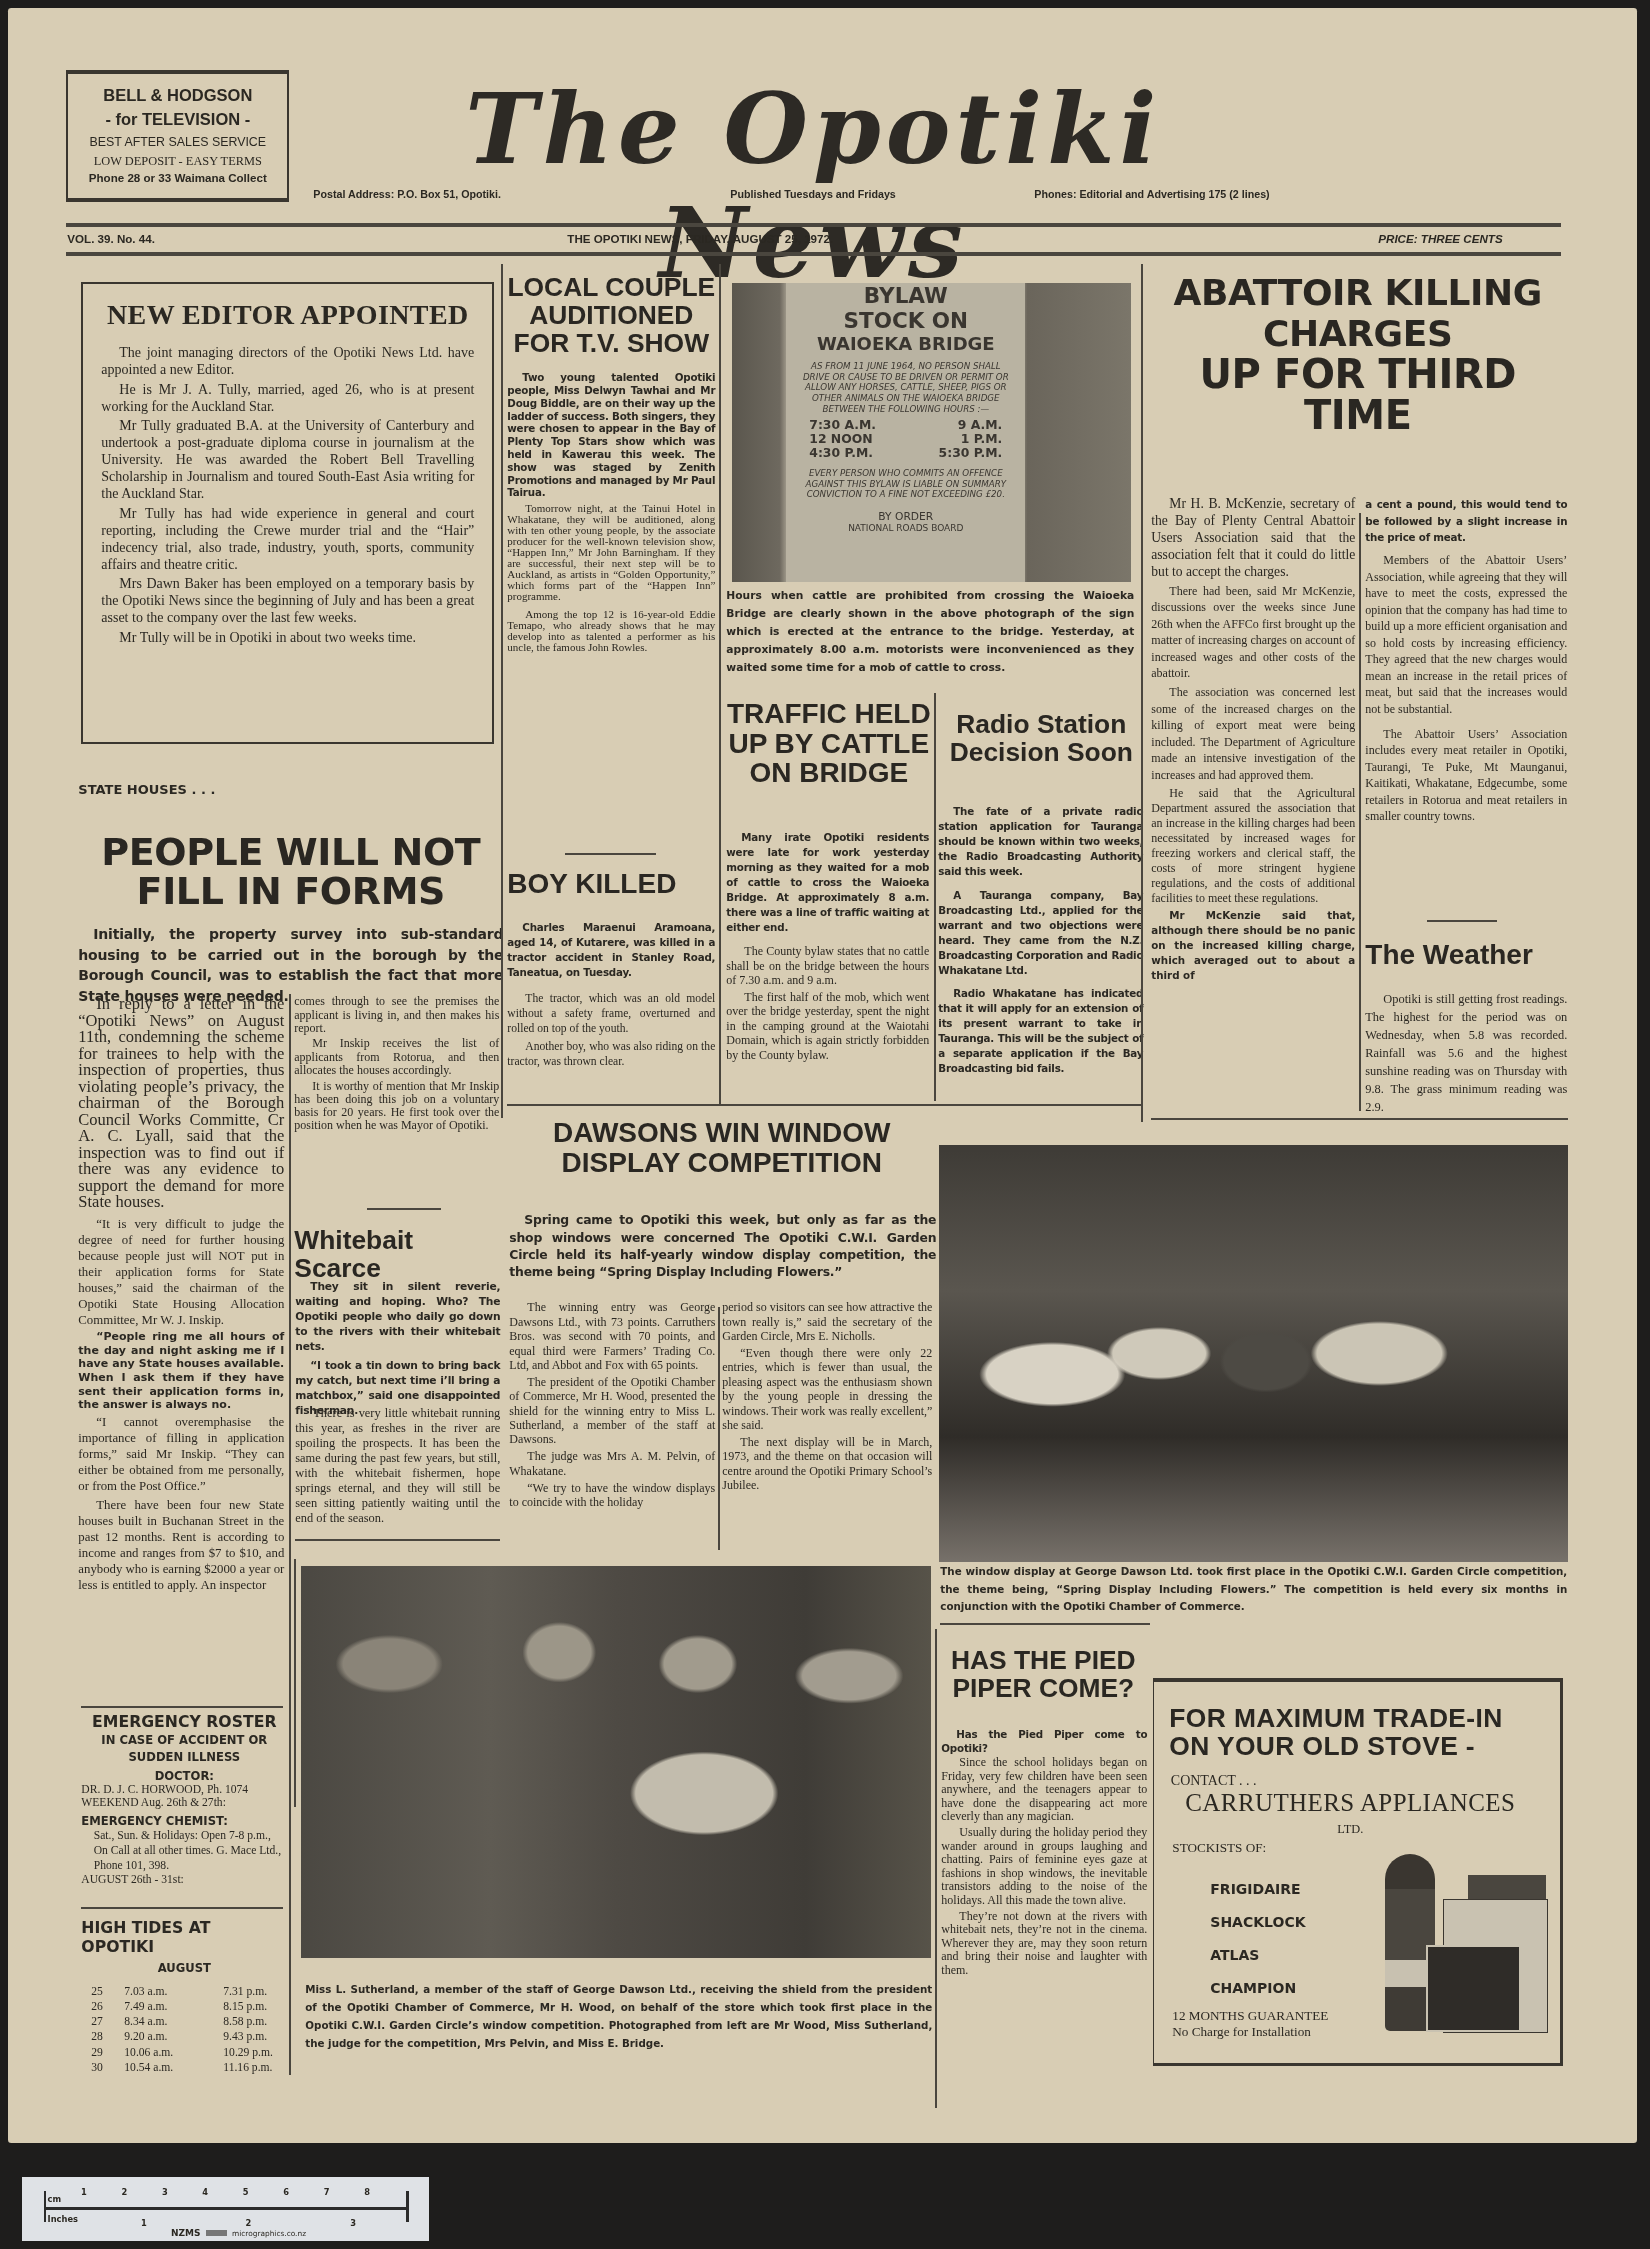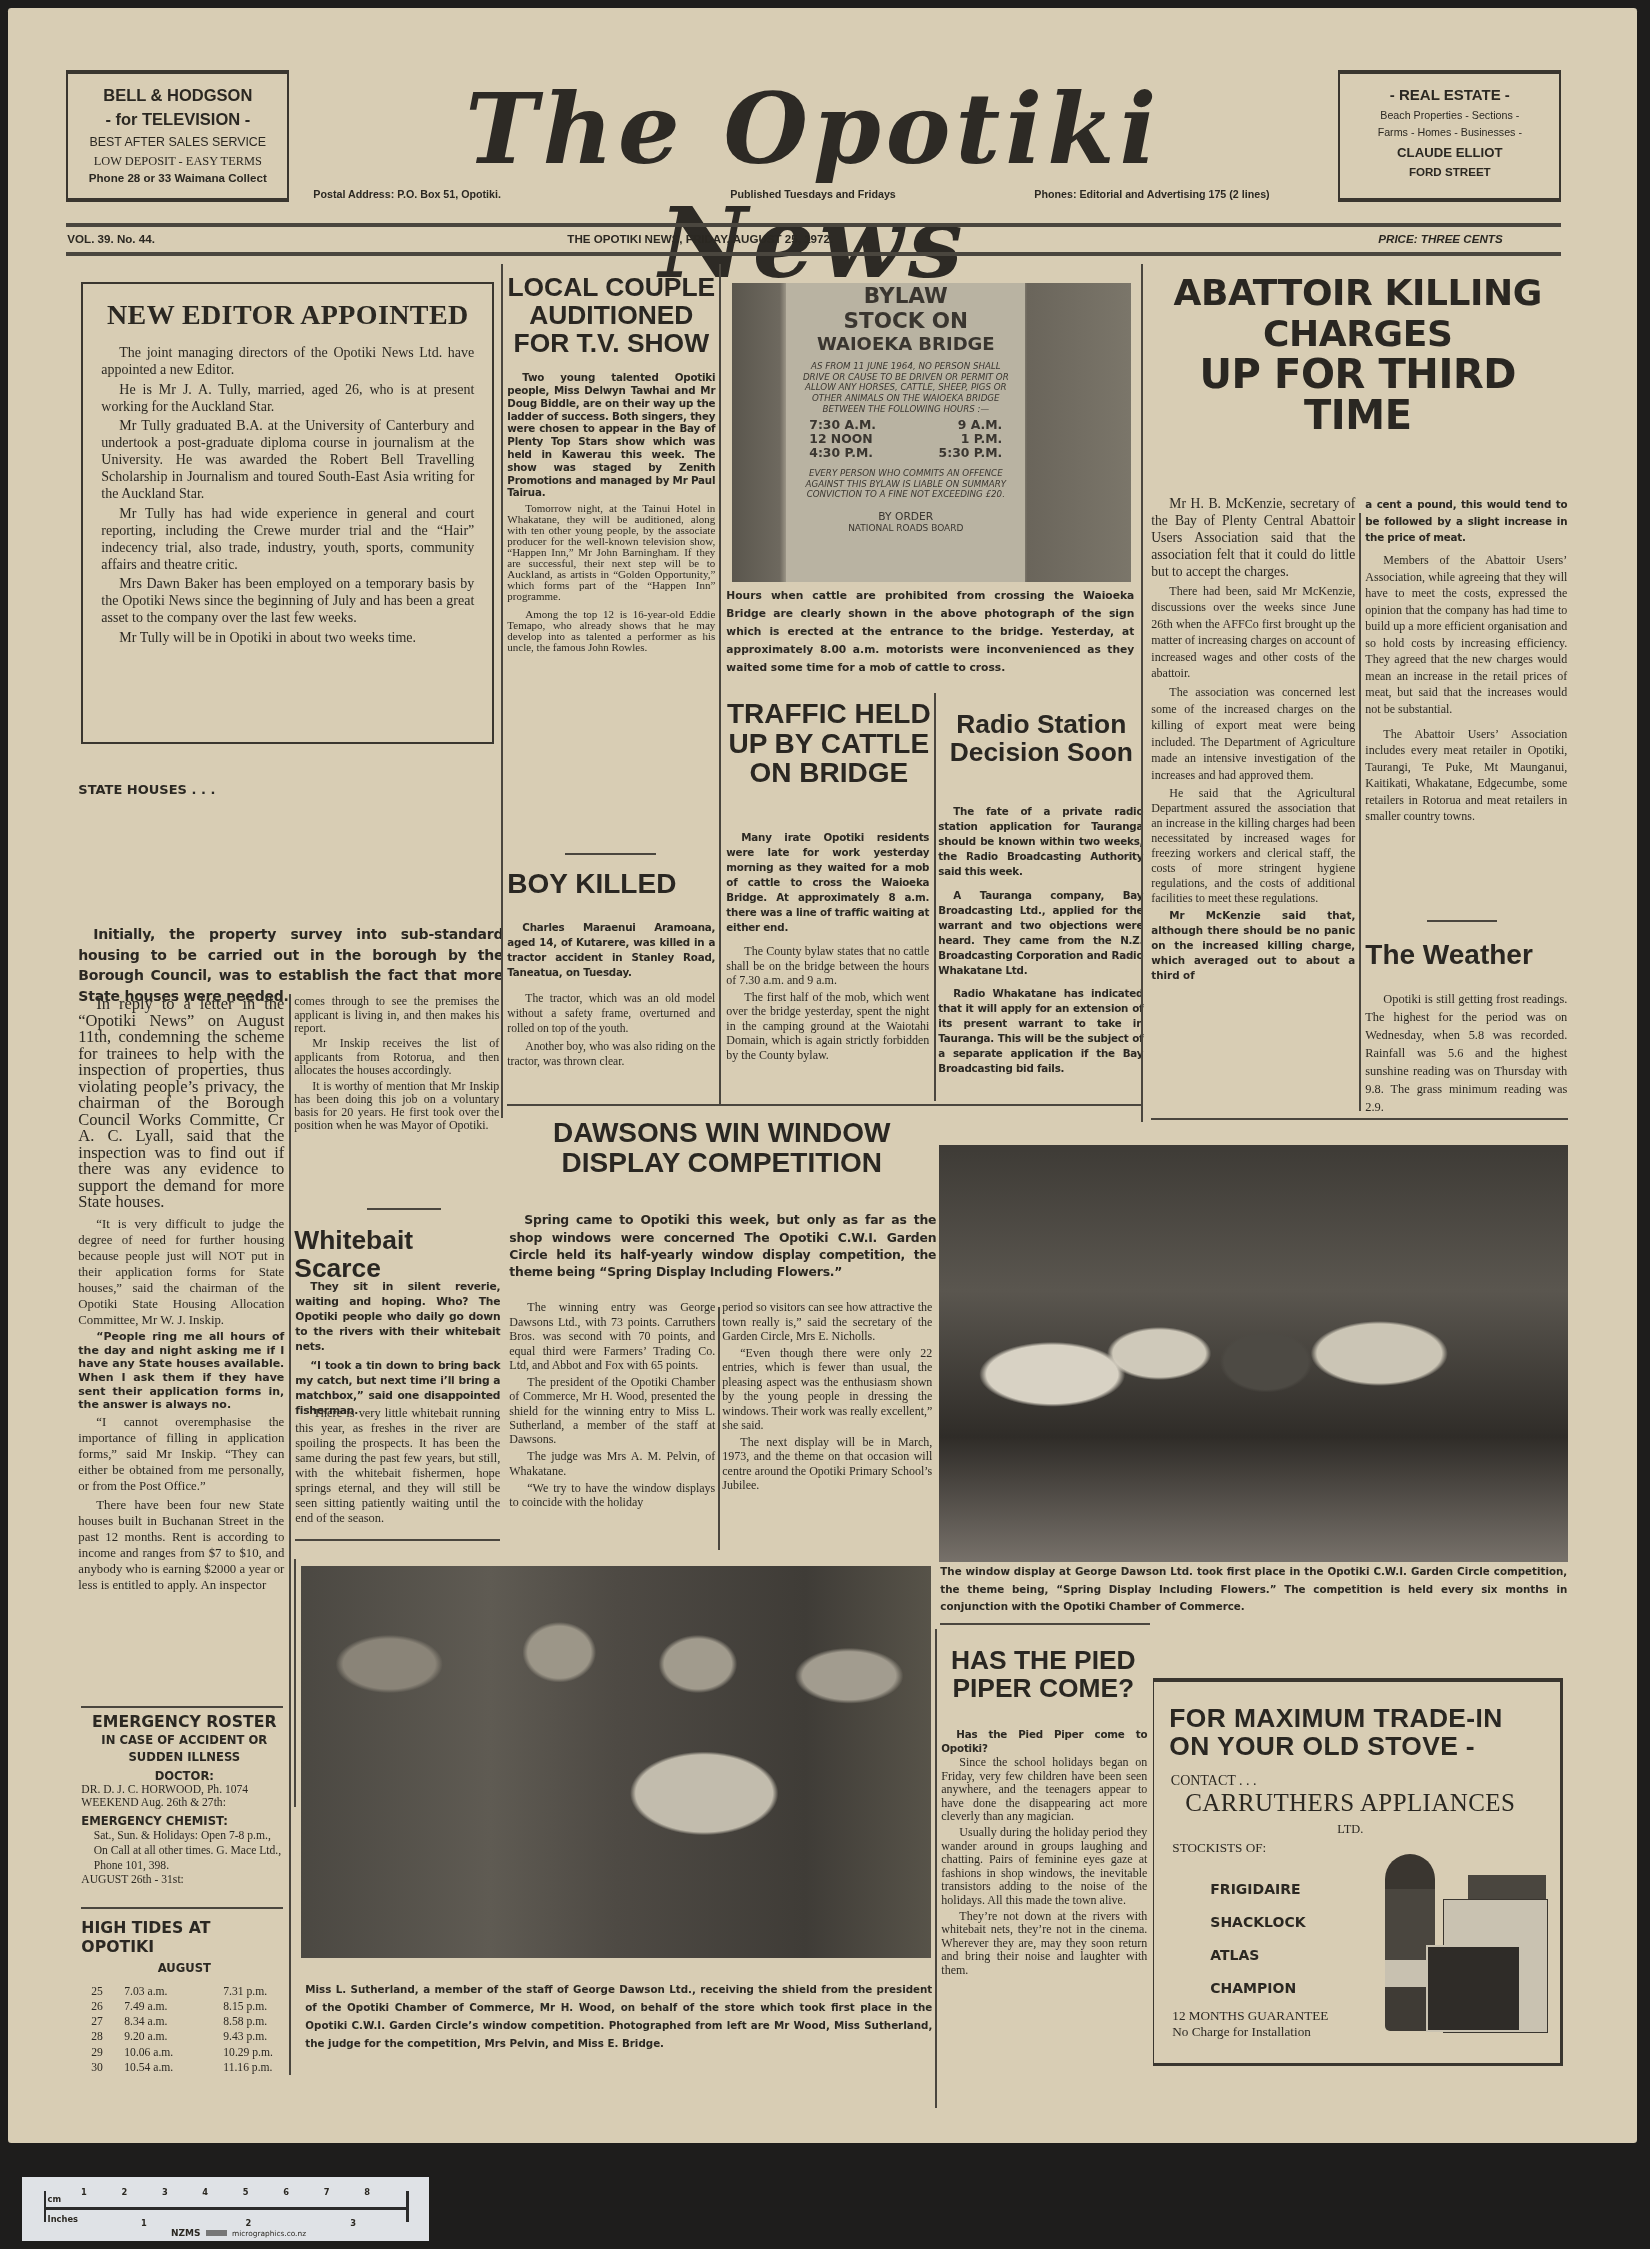--- a/index.html
+++ b/index.html
@@ -36,47 +36,44 @@
     <div class="serif" style="font-size:12.4px;margin-top:5px;">LOW DEPOSIT - EASY TERMS</div>
     <div style="font-size:11.6px;font-weight:bold;margin-top:1.7px;">Phone 28 or 33 Waimana Collect</div>
   </div>
 
   <div class="abs gothic" style="left:351px;top:64px;width:908px;text-align:center;font-size:97px;letter-spacing:5px;color:#2d2a25;font-style:italic;font-family:'DejaVu Serif',serif;">The Opotiki News</div>
 
   <div class="abs cond" style="left:305px;top:180px;font-size:10.7px;font-weight:bold;">Postal Address: P.O. Box 51, Opotiki.</div>
   <div class="abs cond" style="left:722px;top:180px;font-size:10.7px;font-weight:bold;">Published Tuesdays and Fridays</div>
   <div class="abs cond" style="left:1026px;top:180px;font-size:10.7px;font-weight:bold;">Phones: Editorial and Advertising 175 (2 lines)</div>
 
-  <div class="abs boxad cond" style="left:1330px;top:62px;width:223px;height:132px;padding-top:11.6px;box-sizing:border-box;">
-    <div style="font-weight:bold;font-size:15px;">- REAL ESTATE -</div>
-    <div style="font-size:10.7px;margin-top:6.6px;">Beach Properties - Sections -</div>
-    <div style="font-size:10.7px;margin-top:5px;">Farms - Homes - Businesses -</div>
-    <div style="font-weight:bold;font-size:13.2px;margin-top:6.6px;">CLAUDE ELLIOT</div>
-    <div style="font-weight:bold;font-size:11.6px;margin-top:5px;">FORD STREET</div>
-  </div>
 
   <div class="hrule" style="left:58px;top:215px;width:1495px;height:3.3px;"></div>
   <div class="abs cond" style="left:59px;top:224px;font-size:11.6px;font-weight:bold;">VOL. 39. No. 44.</div>
   <div class="abs cond" style="left:559px;top:224px;font-size:11.6px;font-weight:bold;">THE OPOTIKI NEWS, FRIDAY, AUGUST 25, 1972.</div>
   <div class="abs cond" style="left:1370px;top:224px;font-size:11.6px;font-weight:bold;font-style:italic;">PRICE: THREE CENTS</div>
   <div class="hrule" style="left:58px;top:244px;width:1495px;height:3.3px;"></div>
 
   <div class="abs" style="left:73px;top:274px;width:413px;height:462px;border:2.5px solid #3a362f;box-sizing:border-box;padding:15px 18px;">
     <div class="serif" style="font-weight:bold;font-size:28px;text-align:center;letter-spacing:0.4px;margin-bottom:13.2px;">NEW EDITOR APPOINTED</div>
     <div class="body" style="font-size:14px;line-height:17px;">
       <p>The joint managing directors of the Opotiki News Ltd. have appointed a new Editor.</p>
       <p>He is Mr J. A. Tully, married, aged 26, who is at present working for the Auckland Star.</p>
       <p>Mr Tully graduated B.A. at the University of Canterbury and undertook a post-graduate diploma course in journalism at the University. He was awarded the Robert Bell Travelling Scholarship in Journalism and toured South-East Asia writing for the Auckland Star.</p>
       <p>Mr Tully has had wide experience in general and court reporting, including the Crewe murder trial and the “Hair” indecency trial, also trade, industry, youth, sports, community affairs and theatre critic.</p>
       <p>Mrs Dawn Baker has been employed on a temporary basis by the Opotiki News since the beginning of July and has been a great asset to the company over the last few weeks.</p>
       <p>Mr Tully will be in Opotiki in about two weeks time.</p>
     </div>
   </div>
 
   <div class="abs sans" style="left:70px;top:774px;font-size:13px;font-weight:bold;text-align:right;">STATE HOUSES . . .</div>
+  <div class="abs hl" style="left:70px;top:825px;width:425px;font-size:38px;">
+    <div>PEOPLE WILL NOT</div>
+    <div>FILL IN FORMS</div>
+  </div>
   <div class="abs lead" style="left:70px;top:916px;width:425px;font-size:14px;line-height:20.6px;">
     <p>Initially, the property survey into sub-standard housing to be carried out in the borough by the Borough Council, was to establish the fact that more State houses were needed.</p>
   </div>
 
   <div class="abs body" style="left:70px;top:988px;width:206px;">
     <p style="font-size:16.5px;line-height:16.5px;">In reply to a letter in the “Opotiki News” on August 11th, condemning the scheme for trainees to help with the inspection of properties, thus violating people’s privacy, the chairman of the Borough Council Works Committe, Cr A. C. Lyall, said that the inspection was to find out if there was any evidence to support the demand for more State houses.</p>
     <p style="margin-top:5px;">“It is very difficult to judge the degree of need for further housing because people just will NOT put in their application forms for State houses,” said the chairman of the Opotiki State Housing Allocation Committee, Mr W. J. Inskip.</p>
     <p class="sans" style="font-weight:bold;font-size:11px;line-height:13.6px;">“People ring me all hours of the day and night asking me if I have any State houses available. When I ask them if they have sent their application forms in, the answer is always no.</p>
     <p>“I cannot overemphasise the importance of filling in application forms,” said Mr Inskip. “They can either be obtained from me personally, or from the Post Office.”</p>
     <p>There have been four new State houses built in Buchanan Street in the past 12 months. Rent is according to income and ranges from $7 to $10, and anybody who is earning $2000 a year or less is entitled to apply. An inspector</p>

